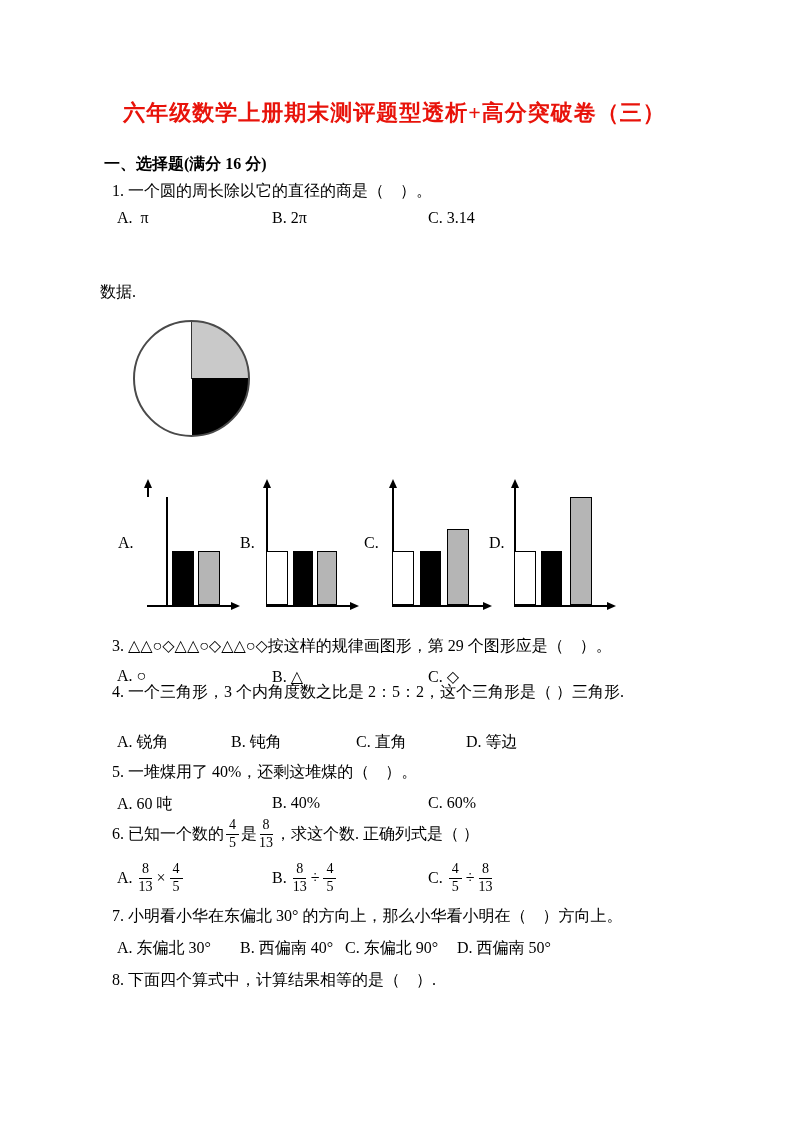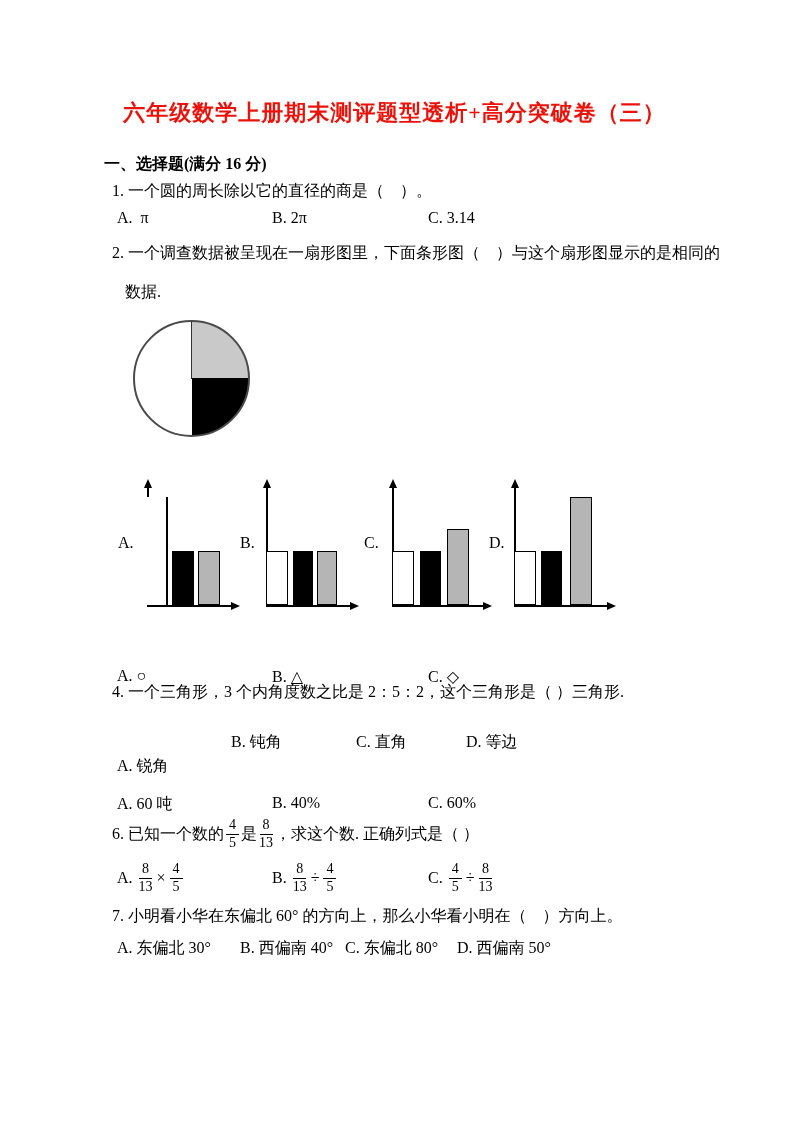--- a/index.html
+++ b/index.html
@@ -41,22 +41,21 @@
 
   <div class="title" style="color: rgb(232, 19, 10);">六年级数学上册期末测评题型透析+高分突破卷（三）</div>
 
   <div class="heading" style="left:104px;top:154px">一、选择题(满分 16 分)</div>
 
   <div class="qline" style="left:112px;top:181px">1. 一个圆的周长除以它的直径的商是（    ）。</div>
   <div class="opt" style="left:117px;top:209px">A.  π</div>
   <div class="opt" style="left:272px;top:209px">B. 2π</div>
   <div class="opt" style="left:428px;top:209px">C. 3.14</div>
 
-  <div class="qline" style="left:112px;top:243px">2. 一个调查数据被呈现在一扇形图里，下面条形图（    ）与这个扇形图显示的是相同的</div>
-  <div class="qline" style="left:125px;top:282px">数据.</div>
+  <div class="qline" style="left:100px;top:282px">数据.</div>
 
   <div class="pie" style="background: conic-gradient(rgb(201, 201, 201) 0%, rgb(201, 201, 201) 25%, rgb(0, 0, 0) 25%, rgb(0, 0, 0) 50%, rgb(255, 255, 255) 50%, rgb(255, 255, 255) 100%);"></div>
   <div class="pie-topline"></div>
 
   <div class="chartlabel" style="left:118px;top:534px">A.</div>
   <div class="chartlabel" style="left:240px;top:534px">B.</div>
   <div class="chartlabel" style="left:364px;top:534px">C.</div>
   <div class="chartlabel" style="left:489px;top:534px">D.</div>
 
   <div class="barchart" style="left:147px;top:480px">
@@ -89,48 +88,51 @@
   <div class="barchart" style="left:514px;top:480px">
       <div class="yaxis"></div>
       <div class="arrow-up"></div>
       <div class="xaxis" style="width: 93px;"></div>
       <div class="arrow-right" style="left: 93px;"></div>
       <div class="bar" style="left: 0px; width: 22px; height: 54px; top: 71px; background: rgb(255, 255, 255); border: 1px solid rgb(0, 0, 0);"></div>
       <div class="bar" style="left: 27px; width: 21px; height: 54px; top: 71px; background: rgb(0, 0, 0); border: 1px solid rgb(0, 0, 0);"></div>
       <div class="bar" style="left: 56px; width: 22px; height: 108px; top: 17px; background: rgb(181, 181, 181); border: 1px solid rgb(0, 0, 0);"></div>
     </div>
 
+  <div class="qline" style="left:112px;top:636px">3. △△○◇△△○◇△△○◇按这样的规律画图形，第 29 个图形应是（    ）。</div>
   <div class="opt" style="left:117px;top:667px">A. ○</div>
   <div class="opt" style="left:272px;top:667px">B. △</div>
   <div class="opt" style="left:428px;top:667px">C. ◇</div>
 
   <div class="qline" style="left:112px;top:682px">4. 一个三角形，3 个内角度数之比是 2：5：2，这个三角形是（ ）三角形.</div>
-  <div class="opt" style="left:117px;top:756px">A. 锐角</div>
+  <div class="opt" style="left:117px;top:732px">A. 锐角</div>
   <div class="opt" style="left:231px;top:732px">B. 钝角</div>
   <div class="opt" style="left:356px;top:732px">C. 直角</div>
   <div class="opt" style="left:466px;top:732px">D. 等边</div>
 
+  <div class="qline" style="left:112px;top:762px">5. 一堆煤用了 40%，还剩这堆煤的（    ）。</div>
   <div class="opt" style="left:117px;top:794px">A. 60 吨</div>
   <div class="opt" style="left:272px;top:794px">B. 40%</div>
   <div class="opt" style="left:428px;top:794px">C. 60%</div>
 
   <div class="fracline" style="left:112px;top:812px">
     <span>6. 已知一个数的</span><span class="frac"><span class="num">4</span><span class="den">5</span></span><span>是</span><span class="frac"><span class="num">8</span><span class="den">13</span></span><span>，求这个数. 正确列式是（ ）</span>
   </div>
 
   <div class="fracline" style="left:117px;top:856px">
     <span>A. </span><span class="frac"><span class="num">8</span><span class="den">13</span></span><span class="op">×</span><span class="frac"><span class="num">4</span><span class="den">5</span></span>
   </div>
   <div class="fracline" style="left:272px;top:856px">
     <span>B. </span><span class="frac"><span class="num">8</span><span class="den">13</span></span><span class="op">÷</span><span class="frac"><span class="num">4</span><span class="den">5</span></span>
   </div>
   <div class="fracline" style="left:428px;top:856px">
     <span>C. </span><span class="frac"><span class="num">4</span><span class="den">5</span></span><span class="op">÷</span><span class="frac"><span class="num">8</span><span class="den">13</span></span>
   </div>
 
-  <div class="qline" style="left:112px;top:906px">7. 小明看小华在东偏北 60° 的方向上，那么小华看小明在（    ）方向上。</div>
+  <div class="qline" style="left:112px;top:906px">7. 小明看小华在东偏北 30° 的方向上，那么小华看小明在（    ）方向上。</div>
   <div class="opt" style="left:117px;top:938px">A. 东偏北 30°</div>
   <div class="opt" style="left:240px;top:938px">B. 西偏南 40°</div>
-  <div class="opt" style="left:345px;top:938px">C. 东偏北 80°</div>
+  <div class="opt" style="left:345px;top:938px">C. 东偏北 90°</div>
   <div class="opt" style="left:457px;top:938px">D. 西偏南 50°</div>
 
+  <div class="qline" style="left:112px;top:970px">8. 下面四个算式中，计算结果相等的是（    ）.</div>
 
 </div>
 
 </body></html>

